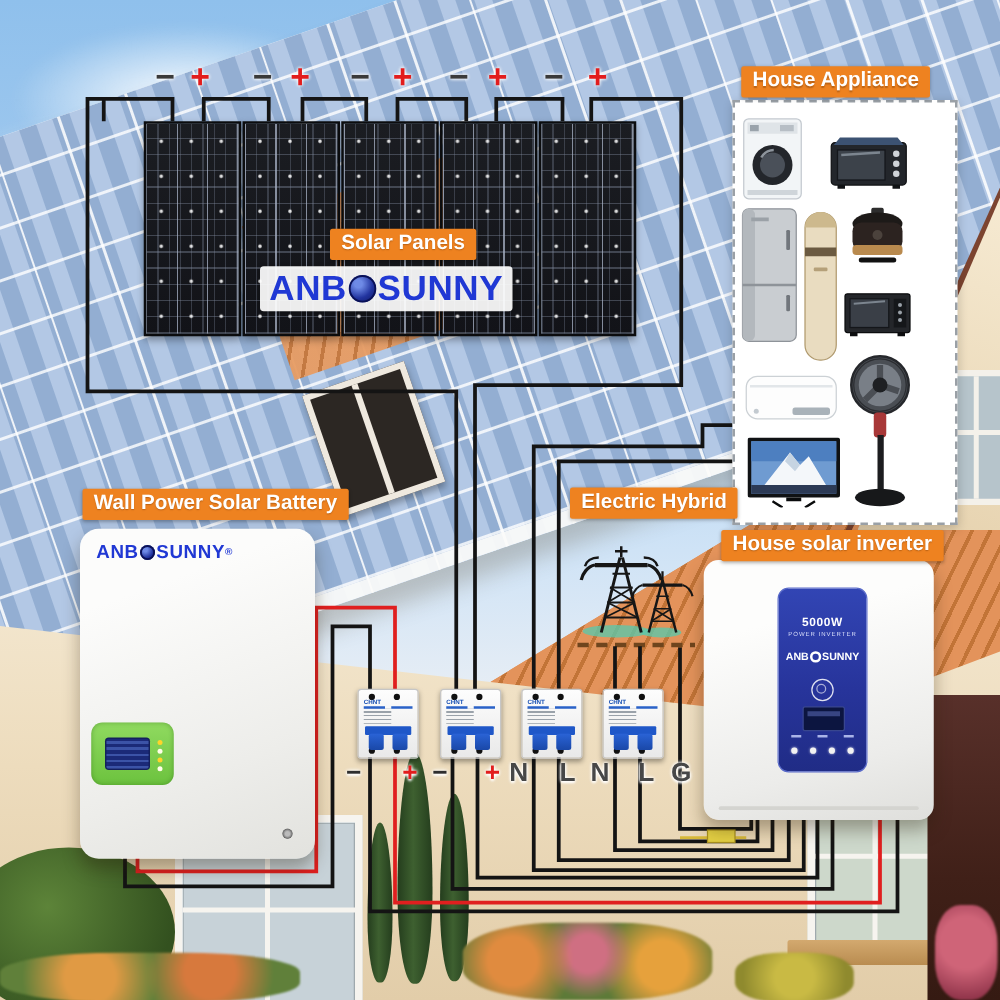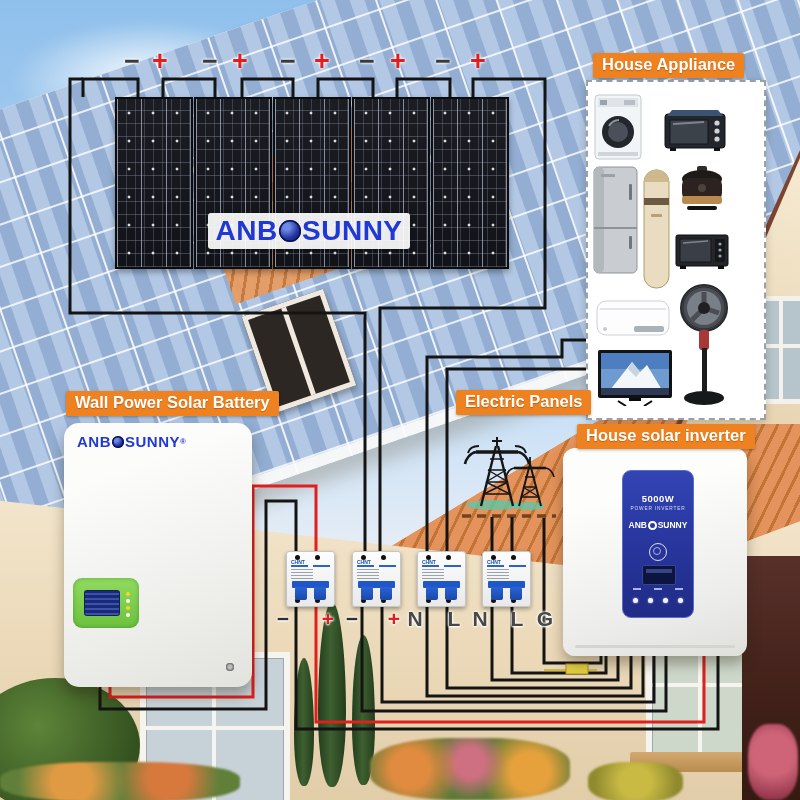--- a/index.html
+++ b/index.html
@@ -238,23 +238,24 @@
     <g stroke="#e01f1f" stroke-width="3" fill="none">
       <path d="M110,686 V697 H253 V486 H316 V552"></path>
       <path d="M316,604 V722 H704 V650"></path>
     </g>
     <g>
       <path d="M544,670 H597" stroke="#d7b93a" stroke-width="2.2" fill="none"></path>
       <rect x="566" y="664" width="22" height="10" fill="#e3cf43" stroke="#a8901f" stroke-width="1"></rect>
     </g>
   </svg>
 
+  <div class="olabel" style="left:264px;top:183px;">Solar Panels</div>
   <div class="olabel" style="left:593px;top:53px;">House Appliance</div>
   <div class="olabel" style="left:66px;top:391px;">Wall Power Solar Battery</div>
-  <div class="olabel" style="left:456px;top:390px;">Electric Panels</div>
+  <div class="olabel" style="left:456px;top:390px;">Electric Hybrid</div>
   <div class="olabel" style="left:577px;top:424px;">House solar inverter</div>
 
   <div class="abs logoplate">
     <span class="logotext">
       <span>ANB</span>
         <span class="oball"></span>
         <span>SUNNY</span>
     </span>
   </div>
 

